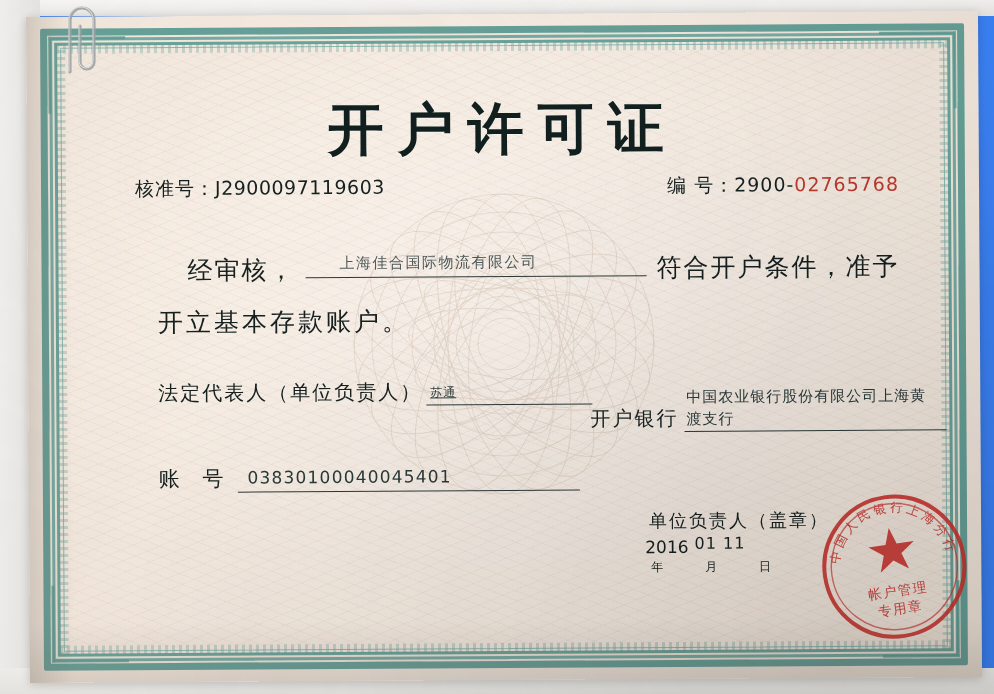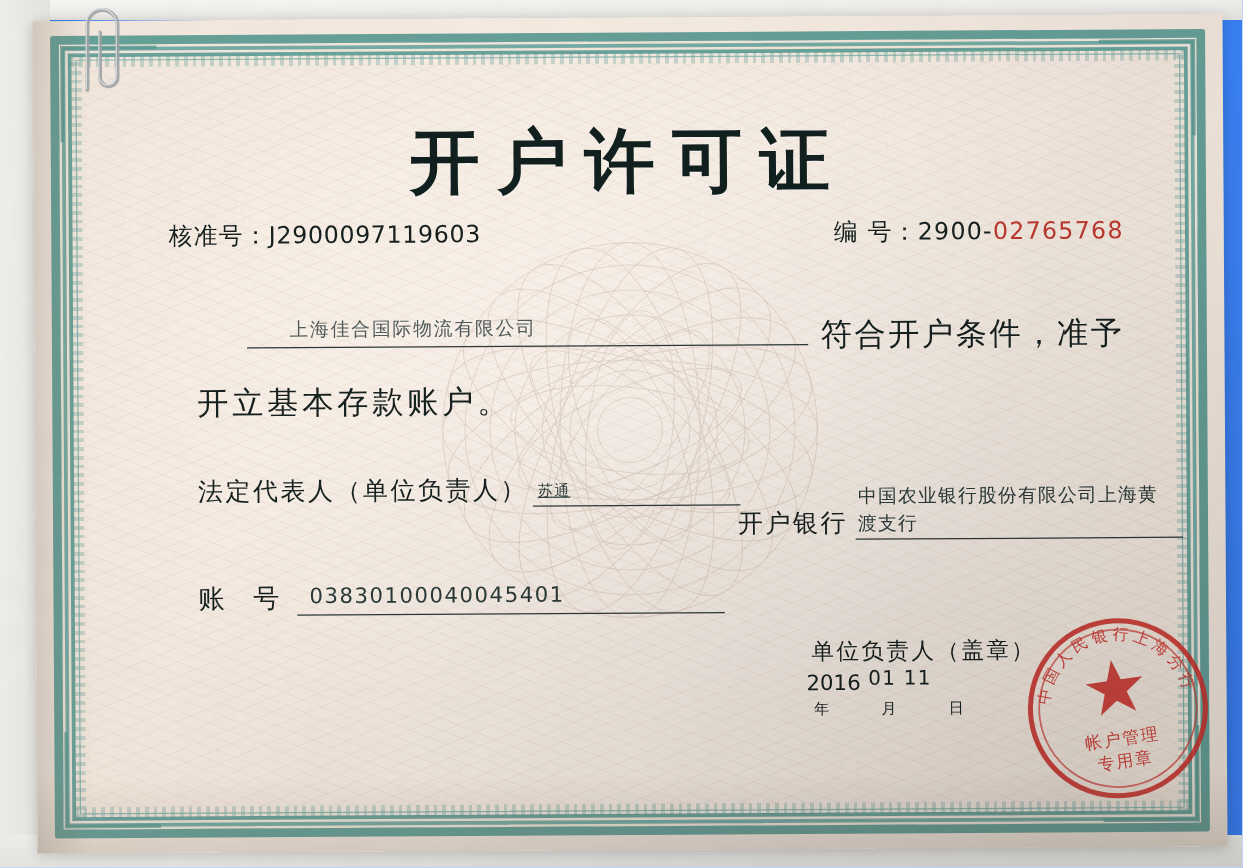--- a/index.html
+++ b/index.html
@@ -435,20 +435,21 @@
 
       <div class="row-approval">
         <span>核准号：</span><span class="val">J2900097119603</span>
       </div>
 
       <div class="row-serial">
         <span>编 号：2900-</span><span class="red">02765768</span>
       </div>
 
       <div class="body-line-1">
+        <span class="lbl">经审核，</span>
         <span class="company-slot">
           <span class="company-name">上海佳合国际物流有限公司</span>
         </span>
         <span class="tail">符合开户条件，准予</span>
       </div>
 
       <div class="body-line-2">开立基本存款账户。</div>
 
       <div class="field-rep">
         <span class="lbl">法定代表人（单位负责人）</span>

